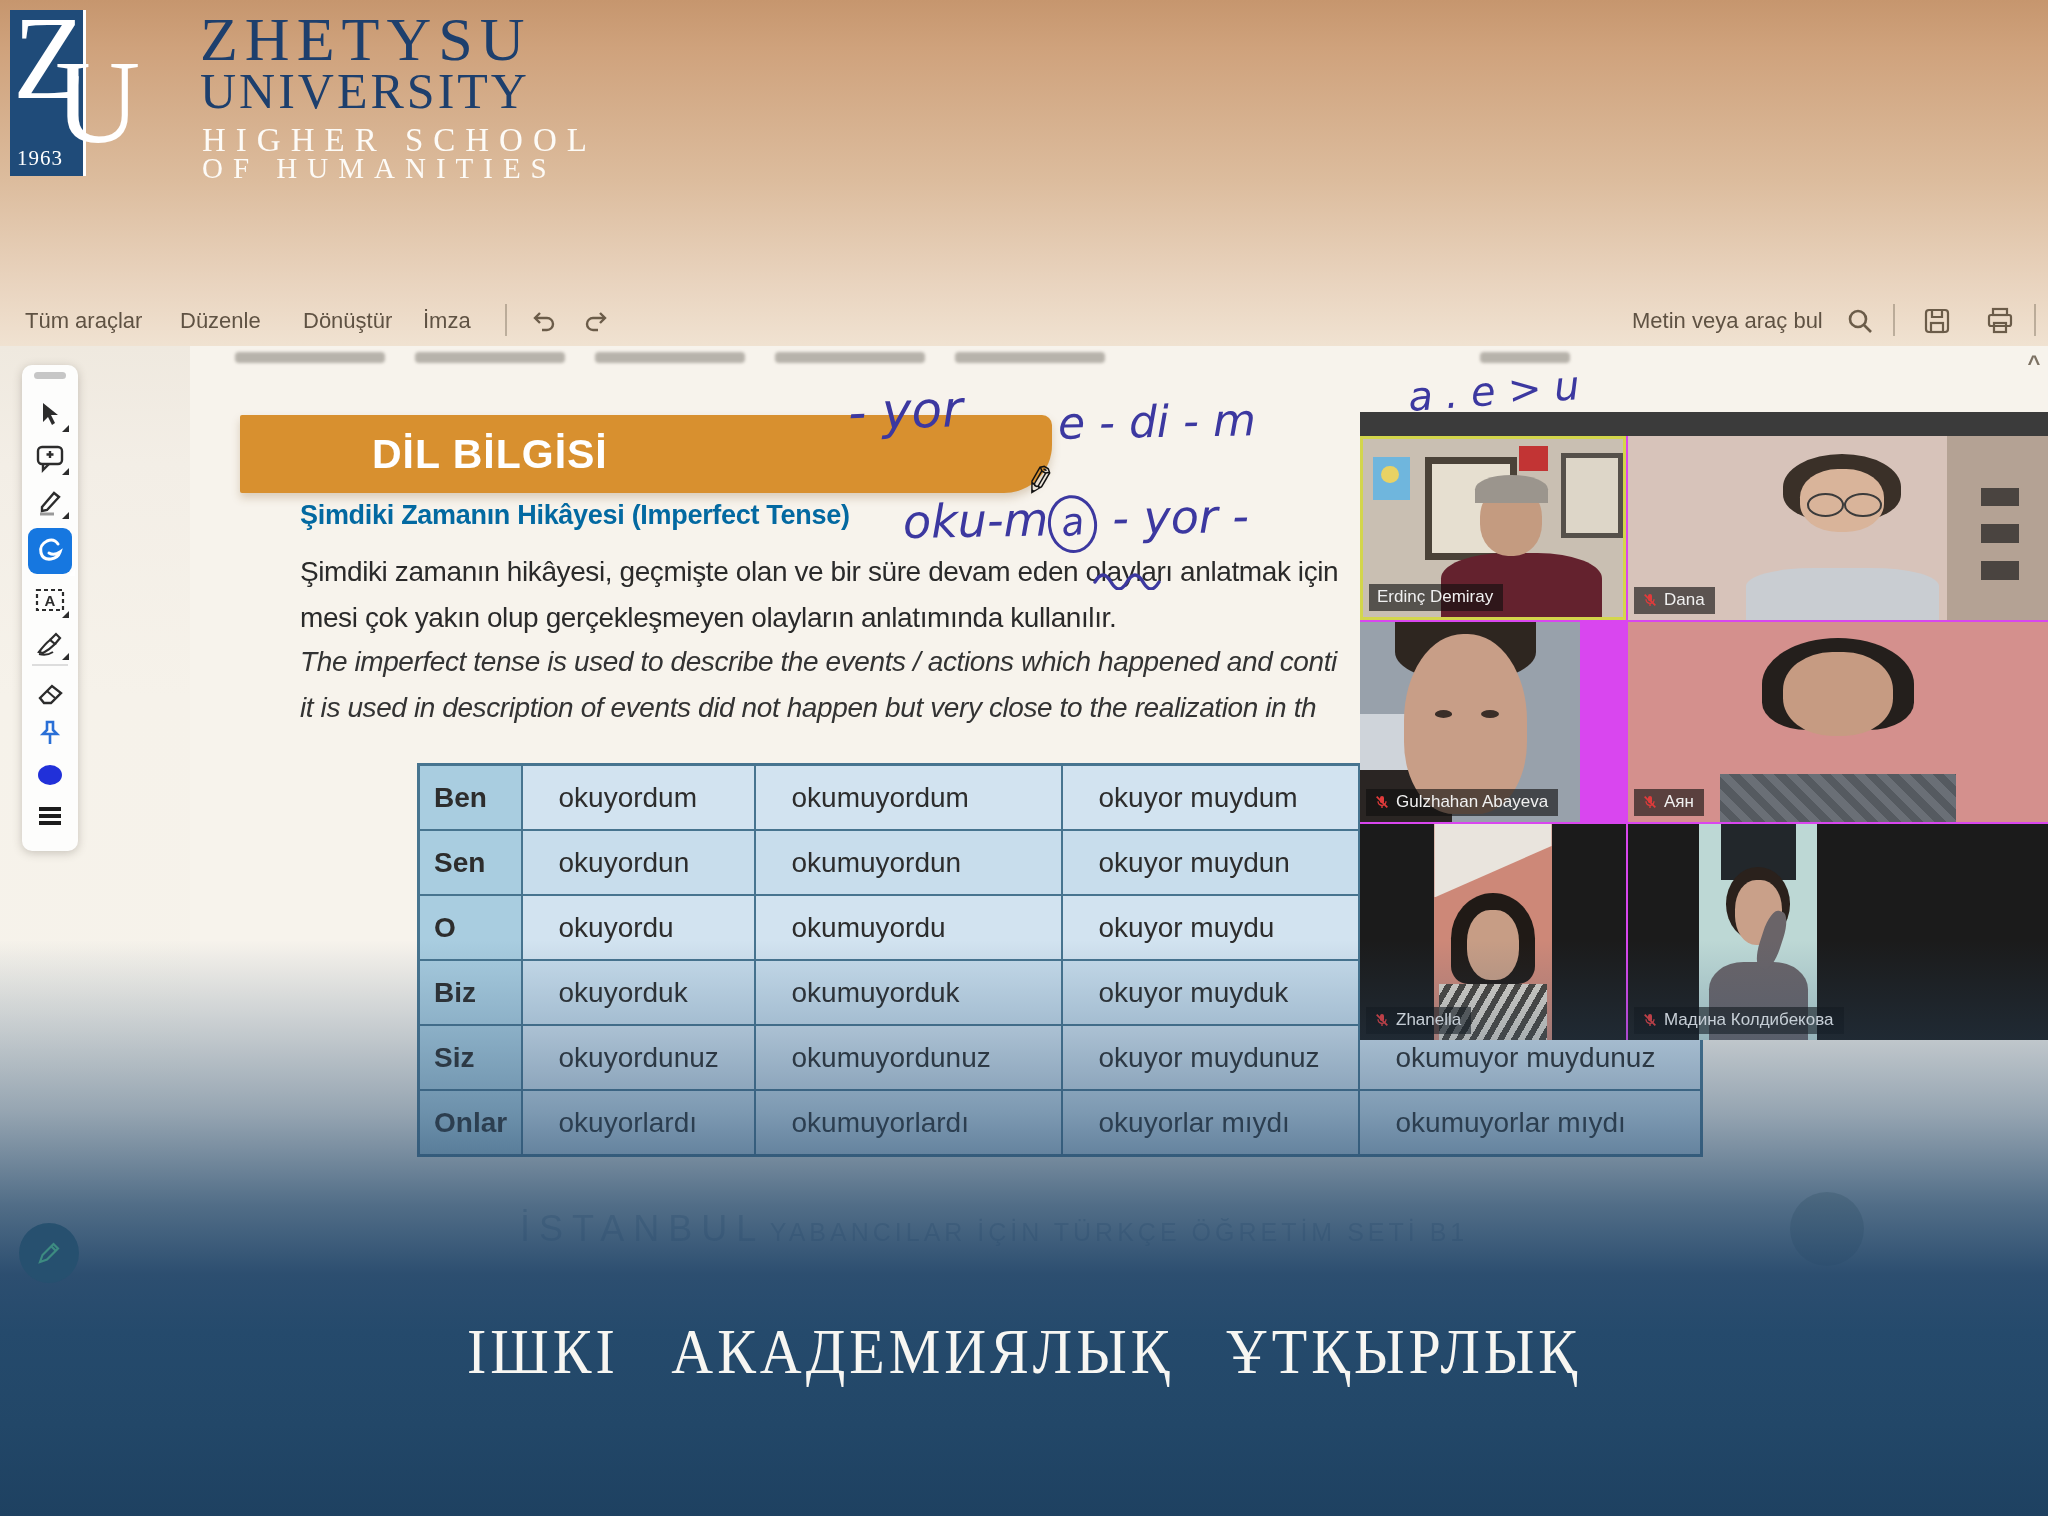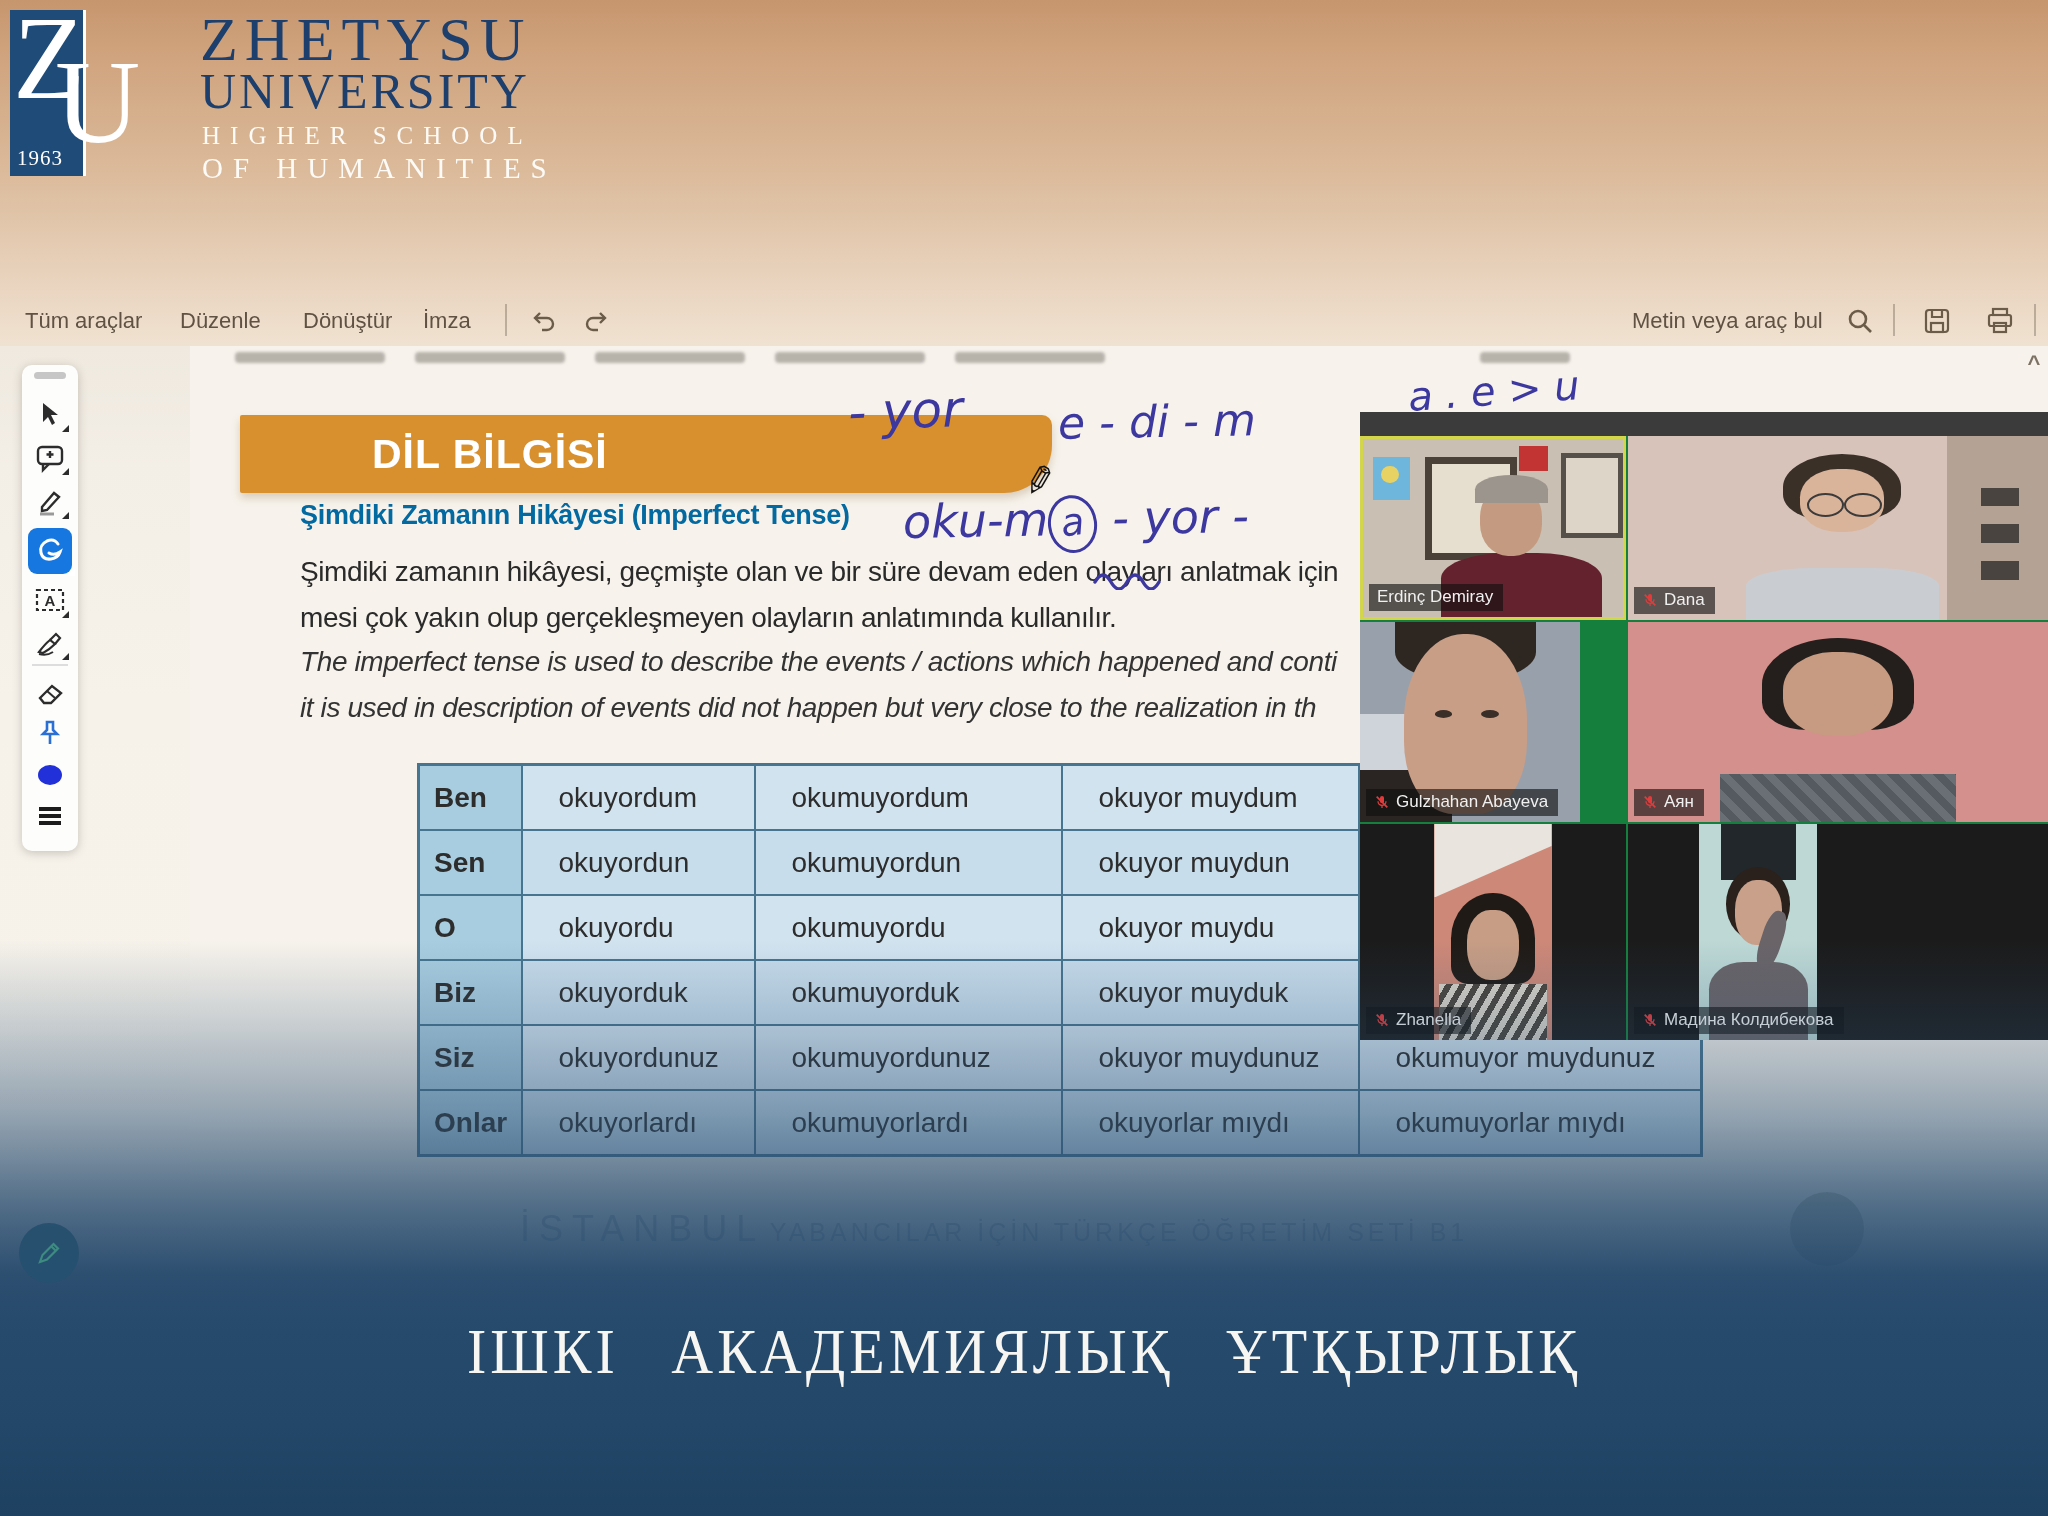--- a/index.html
+++ b/index.html
@@ -9,21 +9,21 @@
 
   
   .header-band{left:0;top:0;width:2048px;height:346px;
     background:linear-gradient(180deg,#c6966e 0%,#cfa27c 14%,#dcbc9d 52%,#e9d4bf 82%,#f0e2d1 100%);}
   .logo-box{left:10px;top:10px;width:73px;height:166px;background:#1f4b79;border-right:3px solid #fff;}
   .logo-z{left:13px;top:0px;font-family:"Liberation Serif",serif;font-size:118px;line-height:118px;color:#fff;}
   .logo-u{left:55px;top:44px;font-family:"Liberation Serif",serif;font-size:118px;line-height:118px;color:#fff;}
   .logo-year{left:17px;top:146px;font-family:"Liberation Serif",serif;font-size:21px;color:#fff;letter-spacing:1px;}
   .brand-1{left:200px;top:4px;font-family:"Liberation Serif",serif;font-size:62px;color:#1d3f6d;letter-spacing:7px;}
   .brand-2{left:200px;top:62px;font-family:"Liberation Serif",serif;font-size:50px;color:#1d3f6d;letter-spacing:3px;}
-  .brand-3{left:202px;top:122px;font-family:"Liberation Serif",serif;font-size:25px;color:#fdfbf7;letter-spacing:10px;}
+  .brand-3{left:202px;top:122px;font-family:"Liberation Serif",serif;font-size:33px;color:#fdfbf7;letter-spacing:10px;}
   .brand-4{left:202px;top:152px;font-family:"Liberation Serif",serif;font-size:29px;color:#fdfbf7;letter-spacing:10px;}
 
   
   .menu-item{top:305px;height:32px;line-height:32px;font-size:22px;color:#5f5243;cursor:default;}
   .tb-sep{top:304px;width:2px;height:32px;background:rgba(95,82,67,.35);}
   .tb-ico{top:306px;width:30px;height:30px;}
   .tb-ico svg{width:30px;height:30px;}
   .find-label{top:305px;height:32px;line-height:32px;font-size:22px;color:#5f5243;}
 
   
@@ -67,21 +67,21 @@
   .tp-handle{left:34px;top:372px;width:32px;height:7px;background:#c6c6c6;border-radius:4px;z-index:21;}
   .tool-btn{left:34px;width:32px;height:32px;z-index:21;}
   .tool-btn svg{width:32px;height:32px;}
   .tool-active{left:28px;top:528px;width:44px;height:46px;background:#1677e0;border-radius:9px;z-index:21;}
   .tool-active svg{width:44px;height:46px;}
   .corner{position:absolute;right:-3px;bottom:-2px;width:0;height:0;
     border-left:7px solid transparent;border-bottom:7px solid #2c2c2c;}
   .tp-div{left:32px;top:664px;width:36px;height:2px;background:#ddd;z-index:21;}
 
   
-  .zoom-win{left:1360px;top:412px;width:688px;height:628px;background:#15803d;z-index:30;}
+  .zoom-win{left:1360px;top:412px;width:688px;height:628px;background:#d946ef;z-index:30;}
   .zoom-topbar{position:absolute;left:0;top:0;width:100%;height:24px;background:#3b3b3b;}
   .tile{position:absolute;overflow:hidden;background:#1b1b1b;}
   .t1{left:0;top:24px;width:266px;height:184px;box-sizing:border-box;border:3px solid #d3d64b;}
   .t2{left:268px;top:24px;width:420px;height:184px;}
   .t3{left:0;top:210px;width:220px;height:200px;}
   .t4{left:268px;top:210px;width:420px;height:200px;}
   .t5{left:0;top:412px;width:266px;height:216px;}
   .t6{left:268px;top:412px;width:420px;height:216px;}
   .vlabel{position:absolute;left:6px;bottom:6px;display:flex;align-items:center;gap:6px;
     background:rgba(15,15,15,.62);color:#f0f0f0;font-size:17px;padding:3px 10px 4px 8px;z-index:5;}

